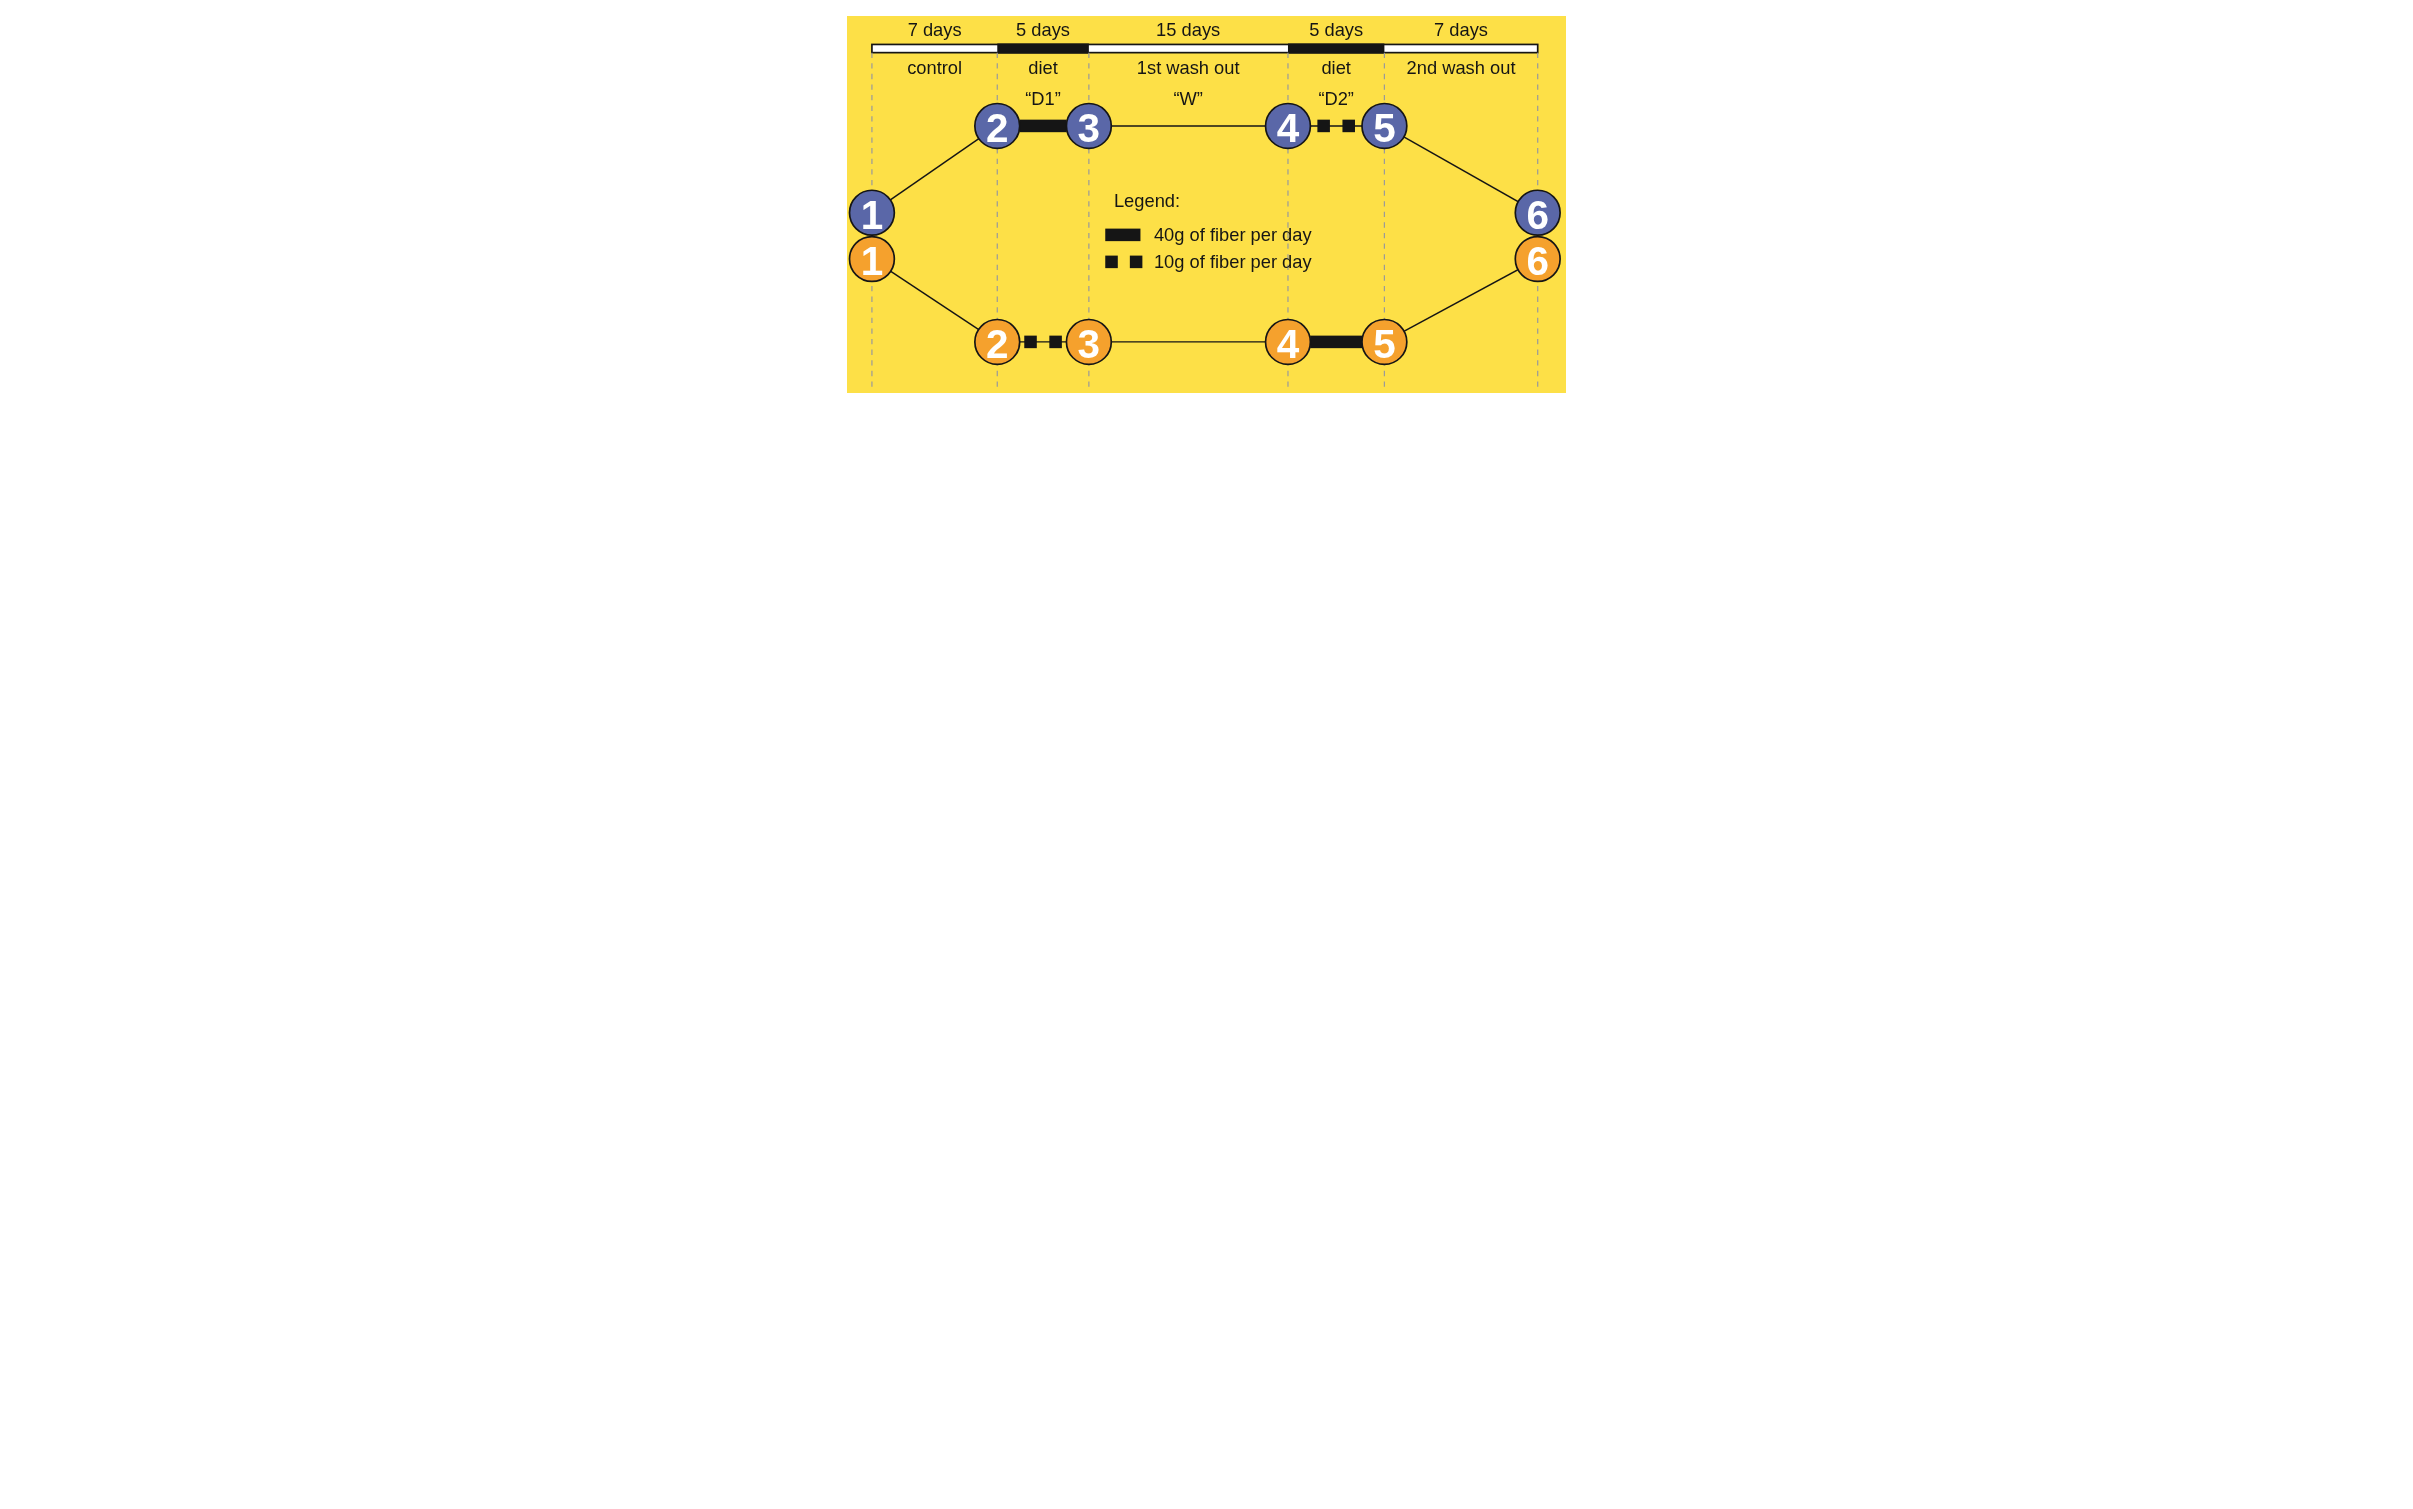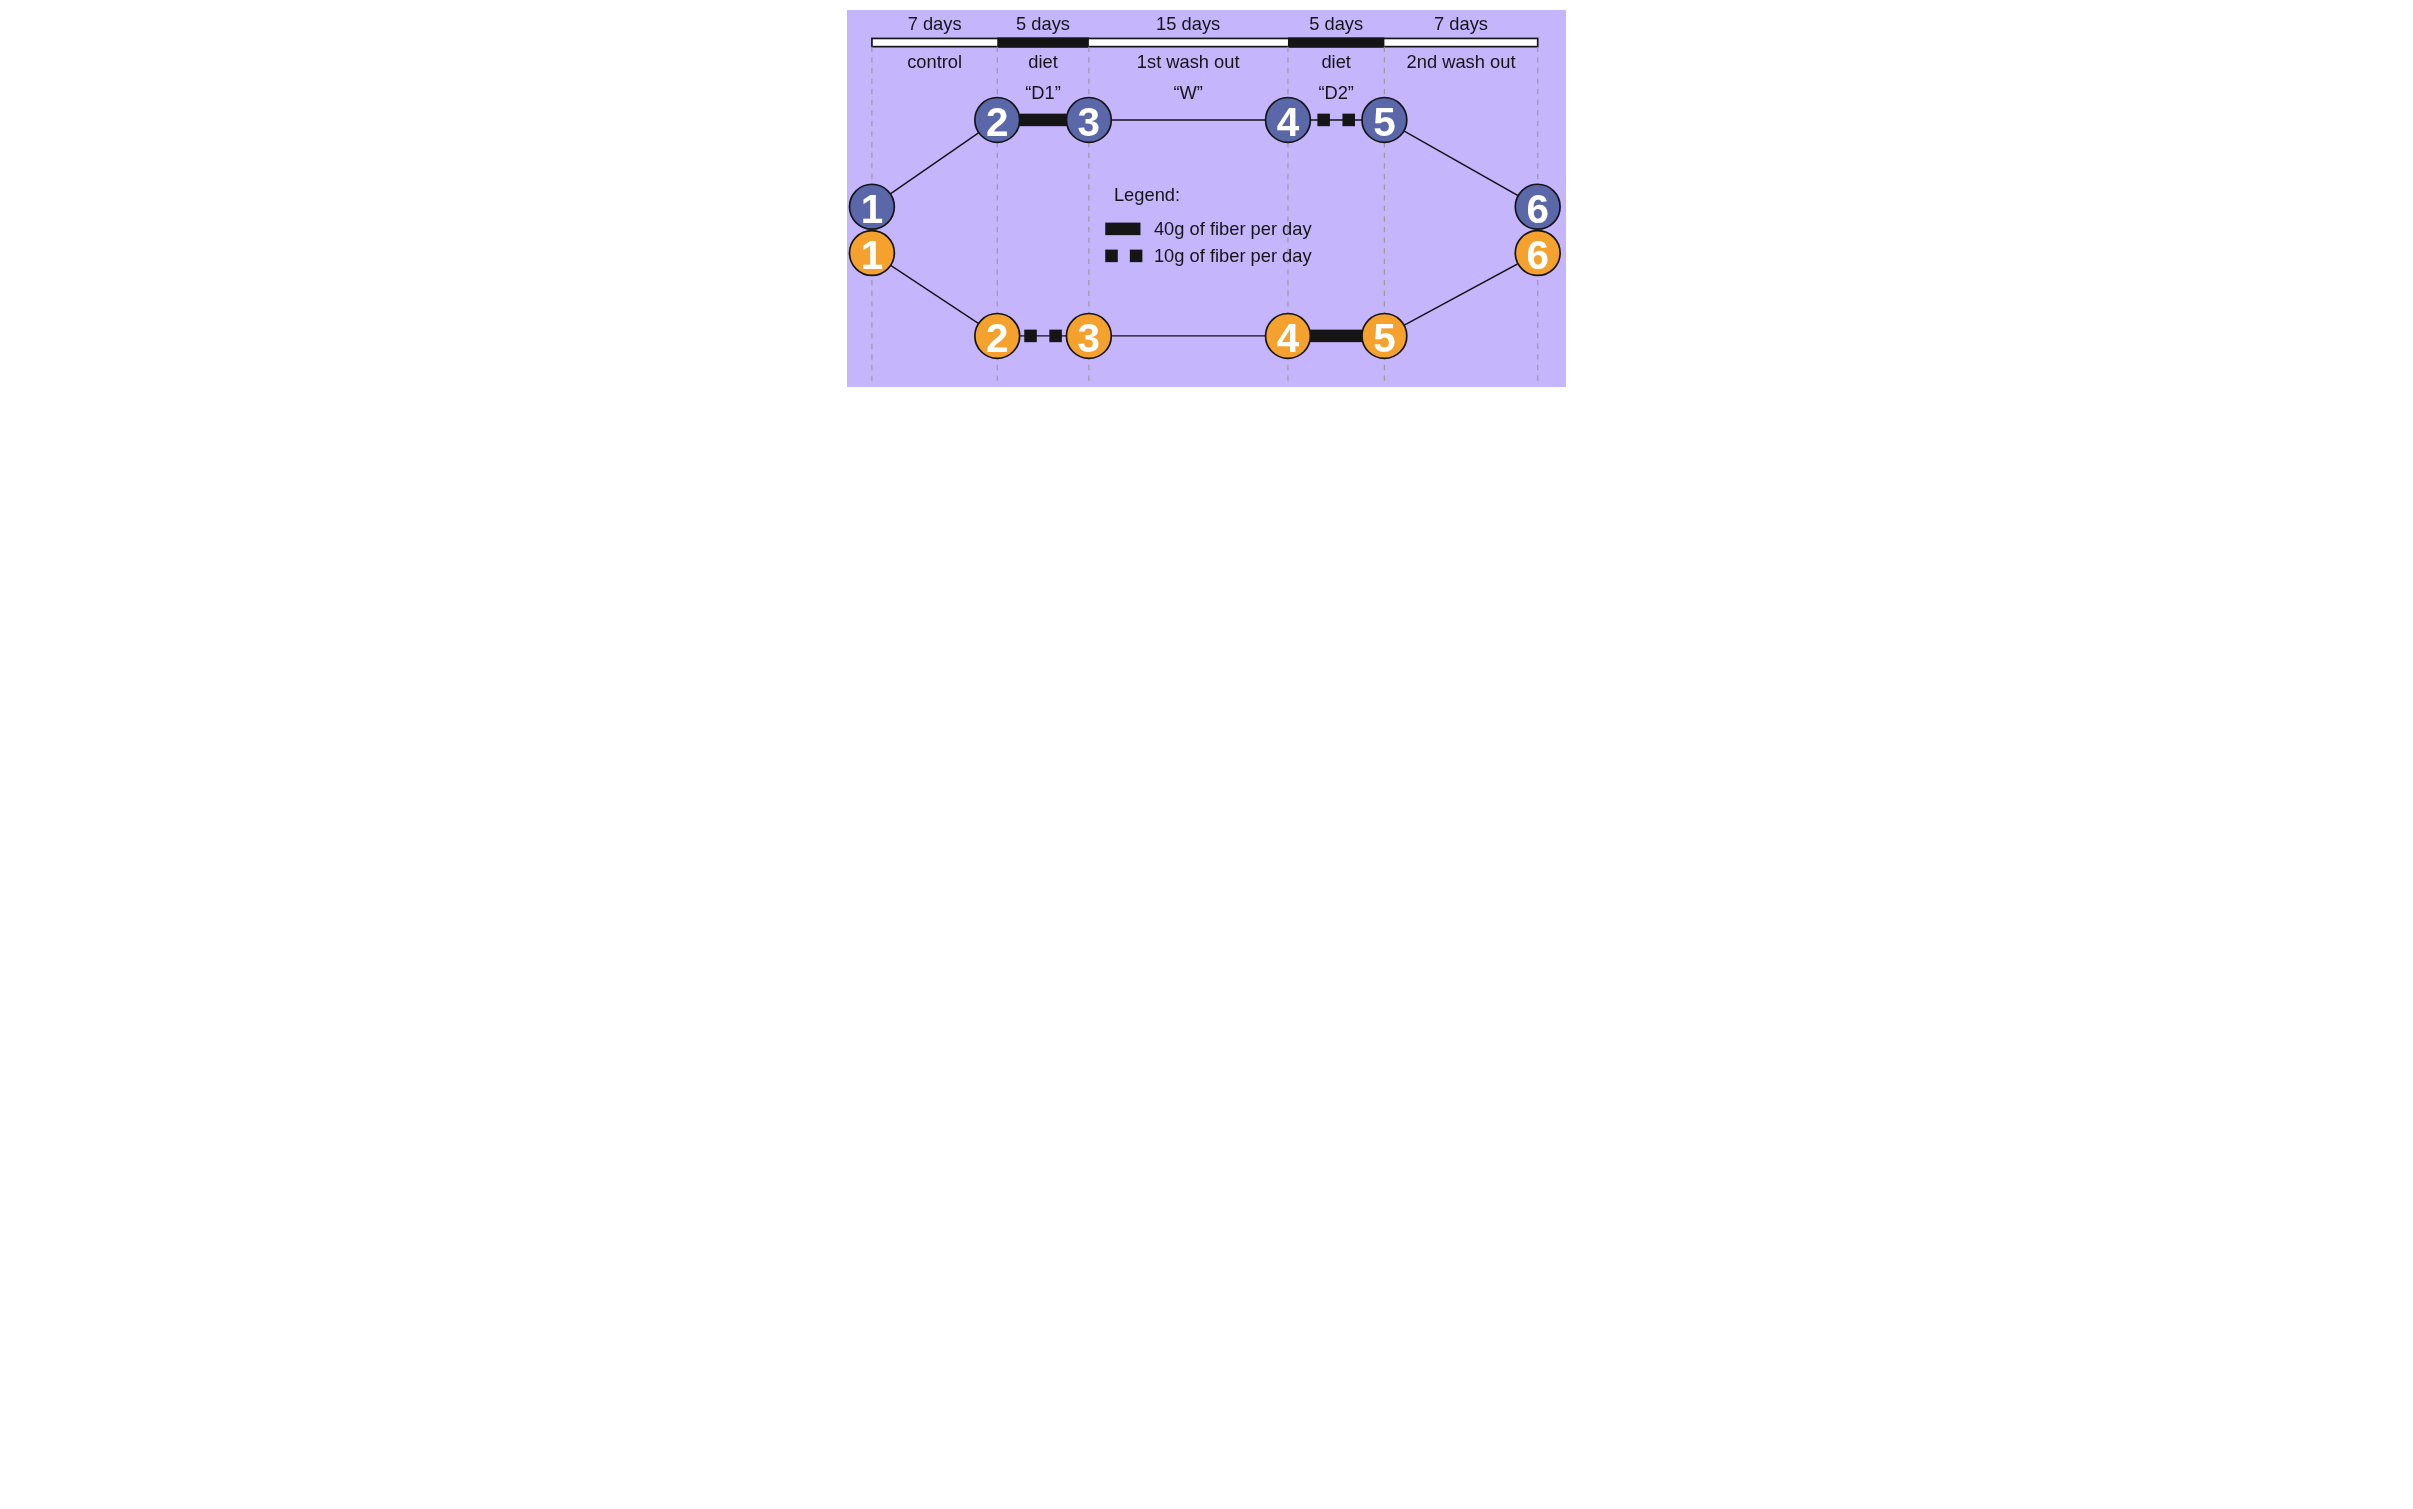--- a/index.html
+++ b/index.html
@@ -1,16 +1,16 @@
 <!DOCTYPE html>
 <html style="font-size:7.7px"><head>
 <meta charset="utf-8">
 <style>
   html,body{margin:0;padding:0;background:#ffffff;}
-  .canvas{position:relative;width:719px;height:377px;margin:10px auto;background:#c4b5fd;
+  .canvas{position:relative;width:719px;height:377px;margin:16px auto;background:#fde047;
           font-family:"Liberation Sans", sans-serif;}
   svg{display:block}
   text{font-family:"Liberation Sans", sans-serif;fill:#151515;}
   .duration,.phase,.code,.legend-text{font-size:38px;}
   .node-num{font-size:84px;font-weight:bold;fill:#ffffff;}
 </style>
 </head>
 <body>
 
 <div class="canvas">

